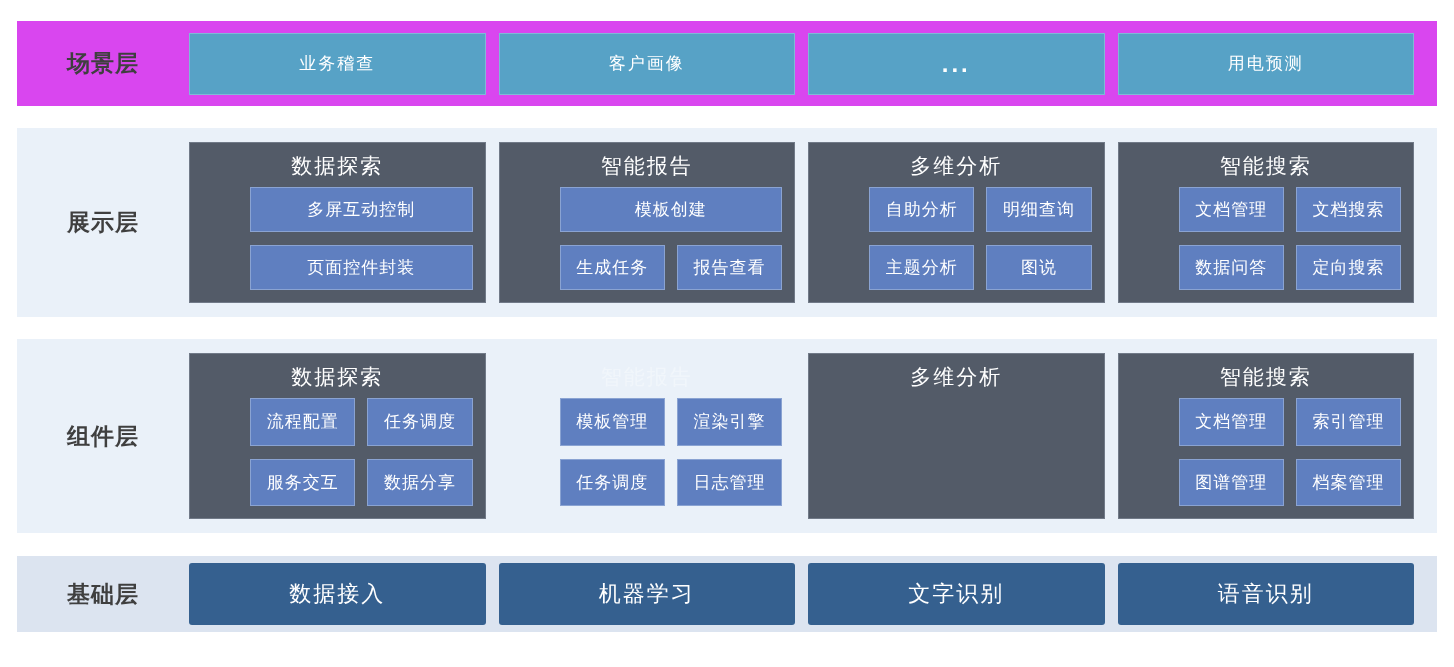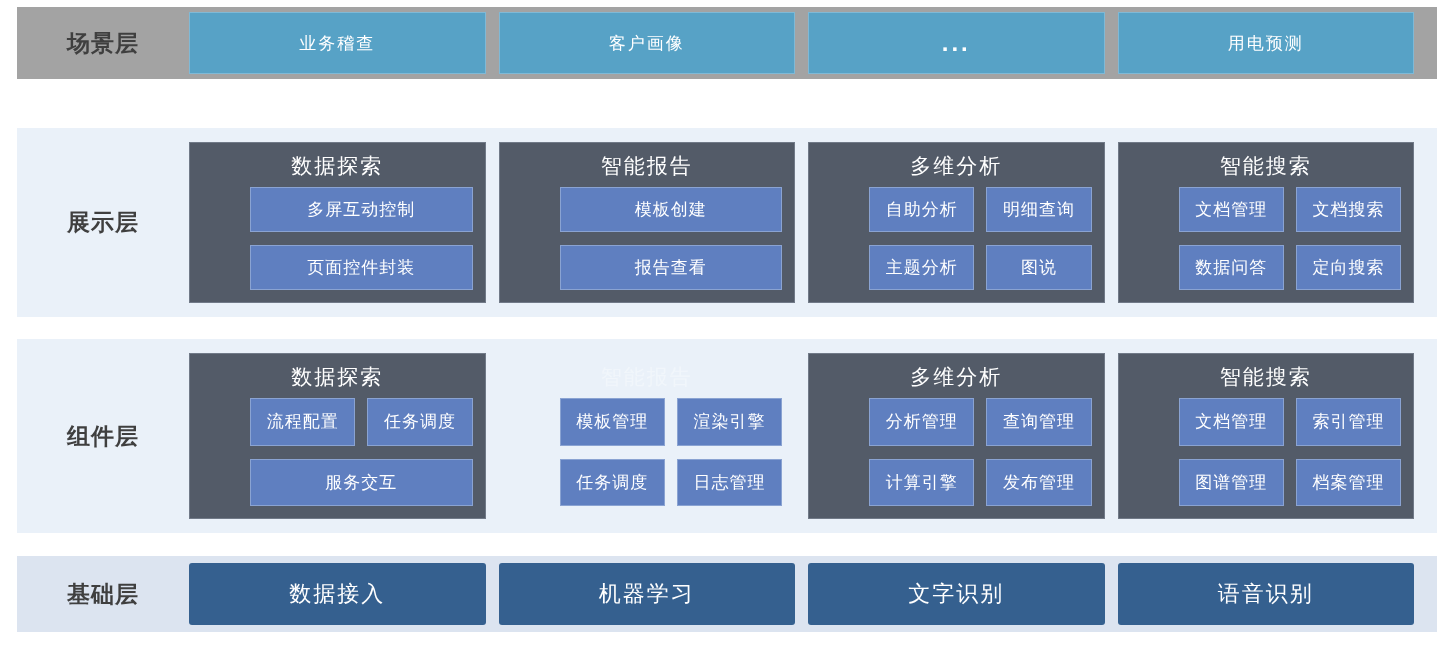--- a/index.html
+++ b/index.html
@@ -22,21 +22,21 @@
 
   
   .band {
     position: absolute;
     left: 17px;
     width: 1420px;
     box-sizing: border-box;
     display: flex;
     align-items: center;
   }
-  .band-scene   { top: 7px;  height: 72px;  background: #a3a3a3; }
+  .band-scene   { top: 21px;  height: 85px;  background: #d946ef; }
   .band-present { top: 128px; height: 189px; background: #eaf1f9; }
   .band-comp    { top: 339px; height: 194px; background: #eaf1f9; }
   .band-base    { top: 556px; height: 76px;  background: #dce4f0; }
 
   .layer-label {
     position: absolute;
     left: 0;
     width: 172px;
     text-align: center;
     font-size: 23px;
@@ -181,20 +181,21 @@
         </div>
       </div>
 
       <div class="card">
         <div class="card-title">智能报告</div>
         <div class="card-rows">
           <div class="card-row">
             <div class="chip">模板创建</div>
           </div>
           <div class="card-row">
+            <div class="chip">生成任务</div>
             <div class="chip">报告查看</div>
           </div>
         </div>
       </div>
 
       <div class="card">
         <div class="card-title">多维分析</div>
         <div class="card-rows">
           <div class="card-row">
             <div class="chip">自助分析</div>
@@ -230,50 +231,41 @@
 
       <div class="card">
         <div class="card-title">数据探索</div>
         <div class="card-rows">
           <div class="card-row">
             <div class="chip">流程配置</div>
             <div class="chip">任务调度</div>
           </div>
           <div class="card-row">
             <div class="chip">服务交互</div>
+            <div class="chip">数据分享</div>
           </div>
         </div>
       </div>
 
       <div class="card ghost">
         <div class="card-title">智能报告</div>
         <div class="card-rows">
           <div class="card-row">
             <div class="chip">模板管理</div>
             <div class="chip">渲染引擎</div>
           </div>
           <div class="card-row">
             <div class="chip">任务调度</div>
             <div class="chip">日志管理</div>
           </div>
         </div>
       </div>
 
       <div class="card">
         <div class="card-title">多维分析</div>
-        <div class="card-rows">
-          <div class="card-row">
-            <div class="chip">分析管理</div>
-            <div class="chip">查询管理</div>
-          </div>
-          <div class="card-row">
-            <div class="chip">计算引擎</div>
-            <div class="chip">发布管理</div>
-          </div>
-        </div>
       </div>
 
       <div class="card">
         <div class="card-title">智能搜索</div>
         <div class="card-rows">
           <div class="card-row">
             <div class="chip">文档管理</div>
             <div class="chip">索引管理</div>
           </div>
           <div class="card-row">

